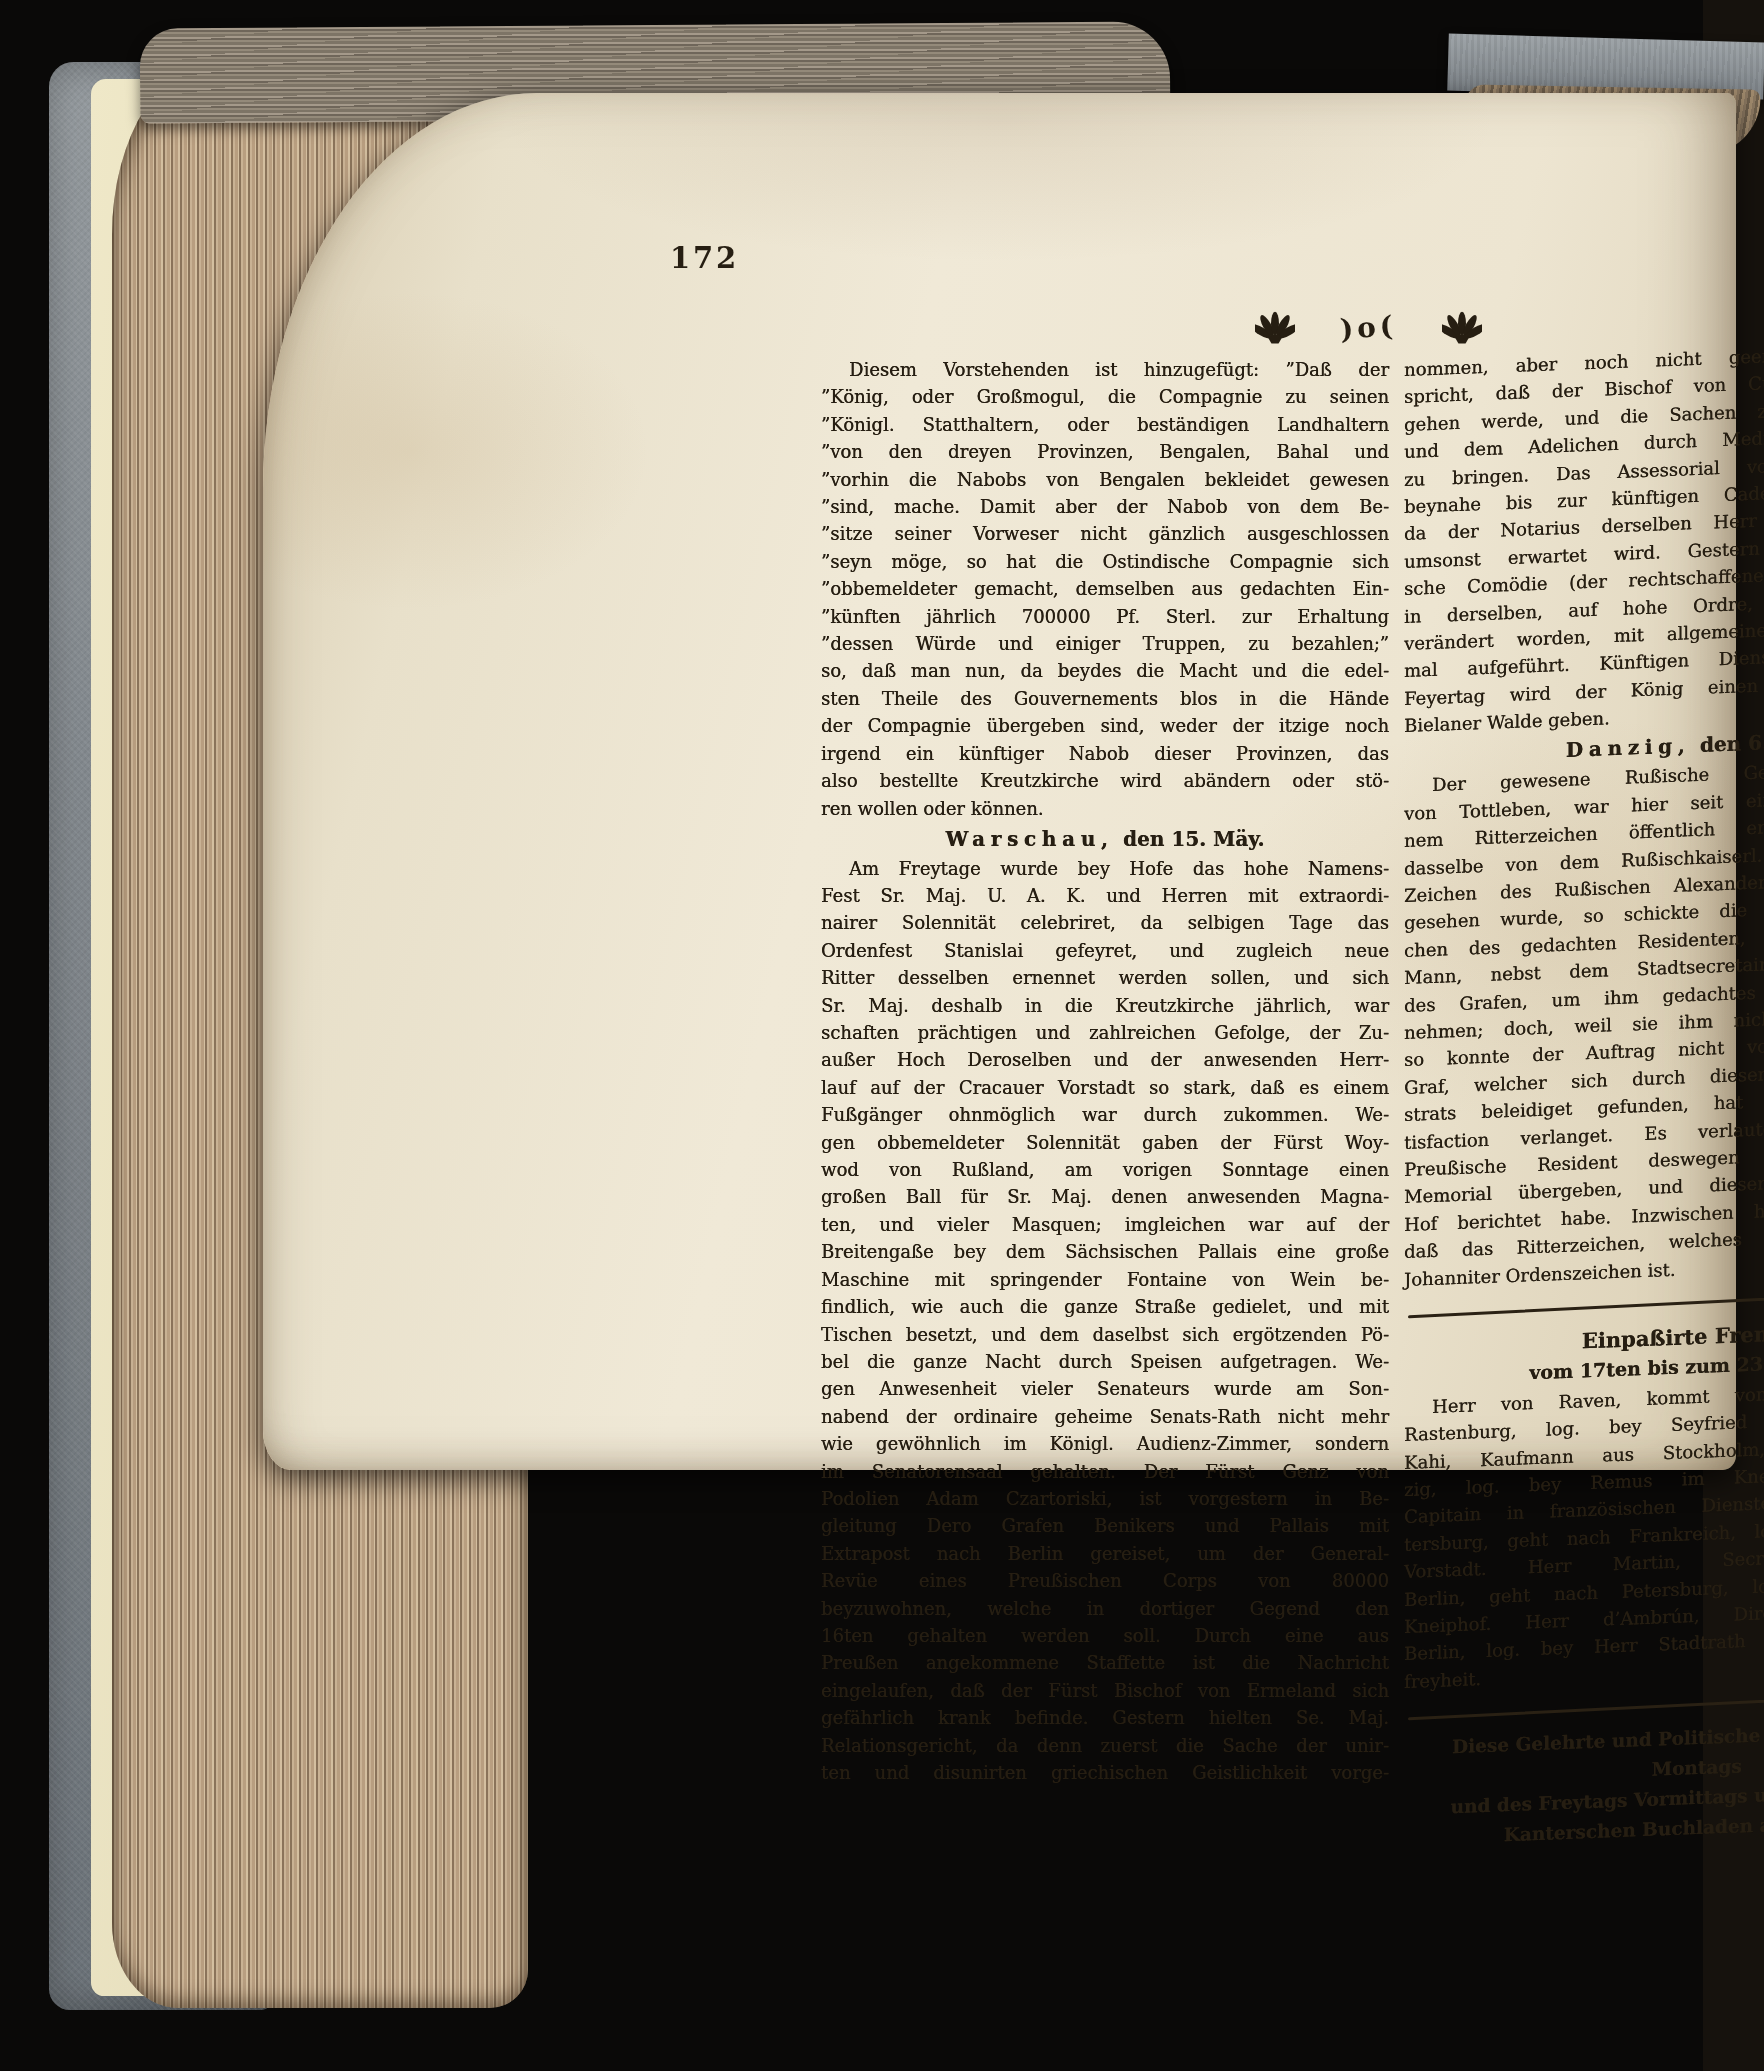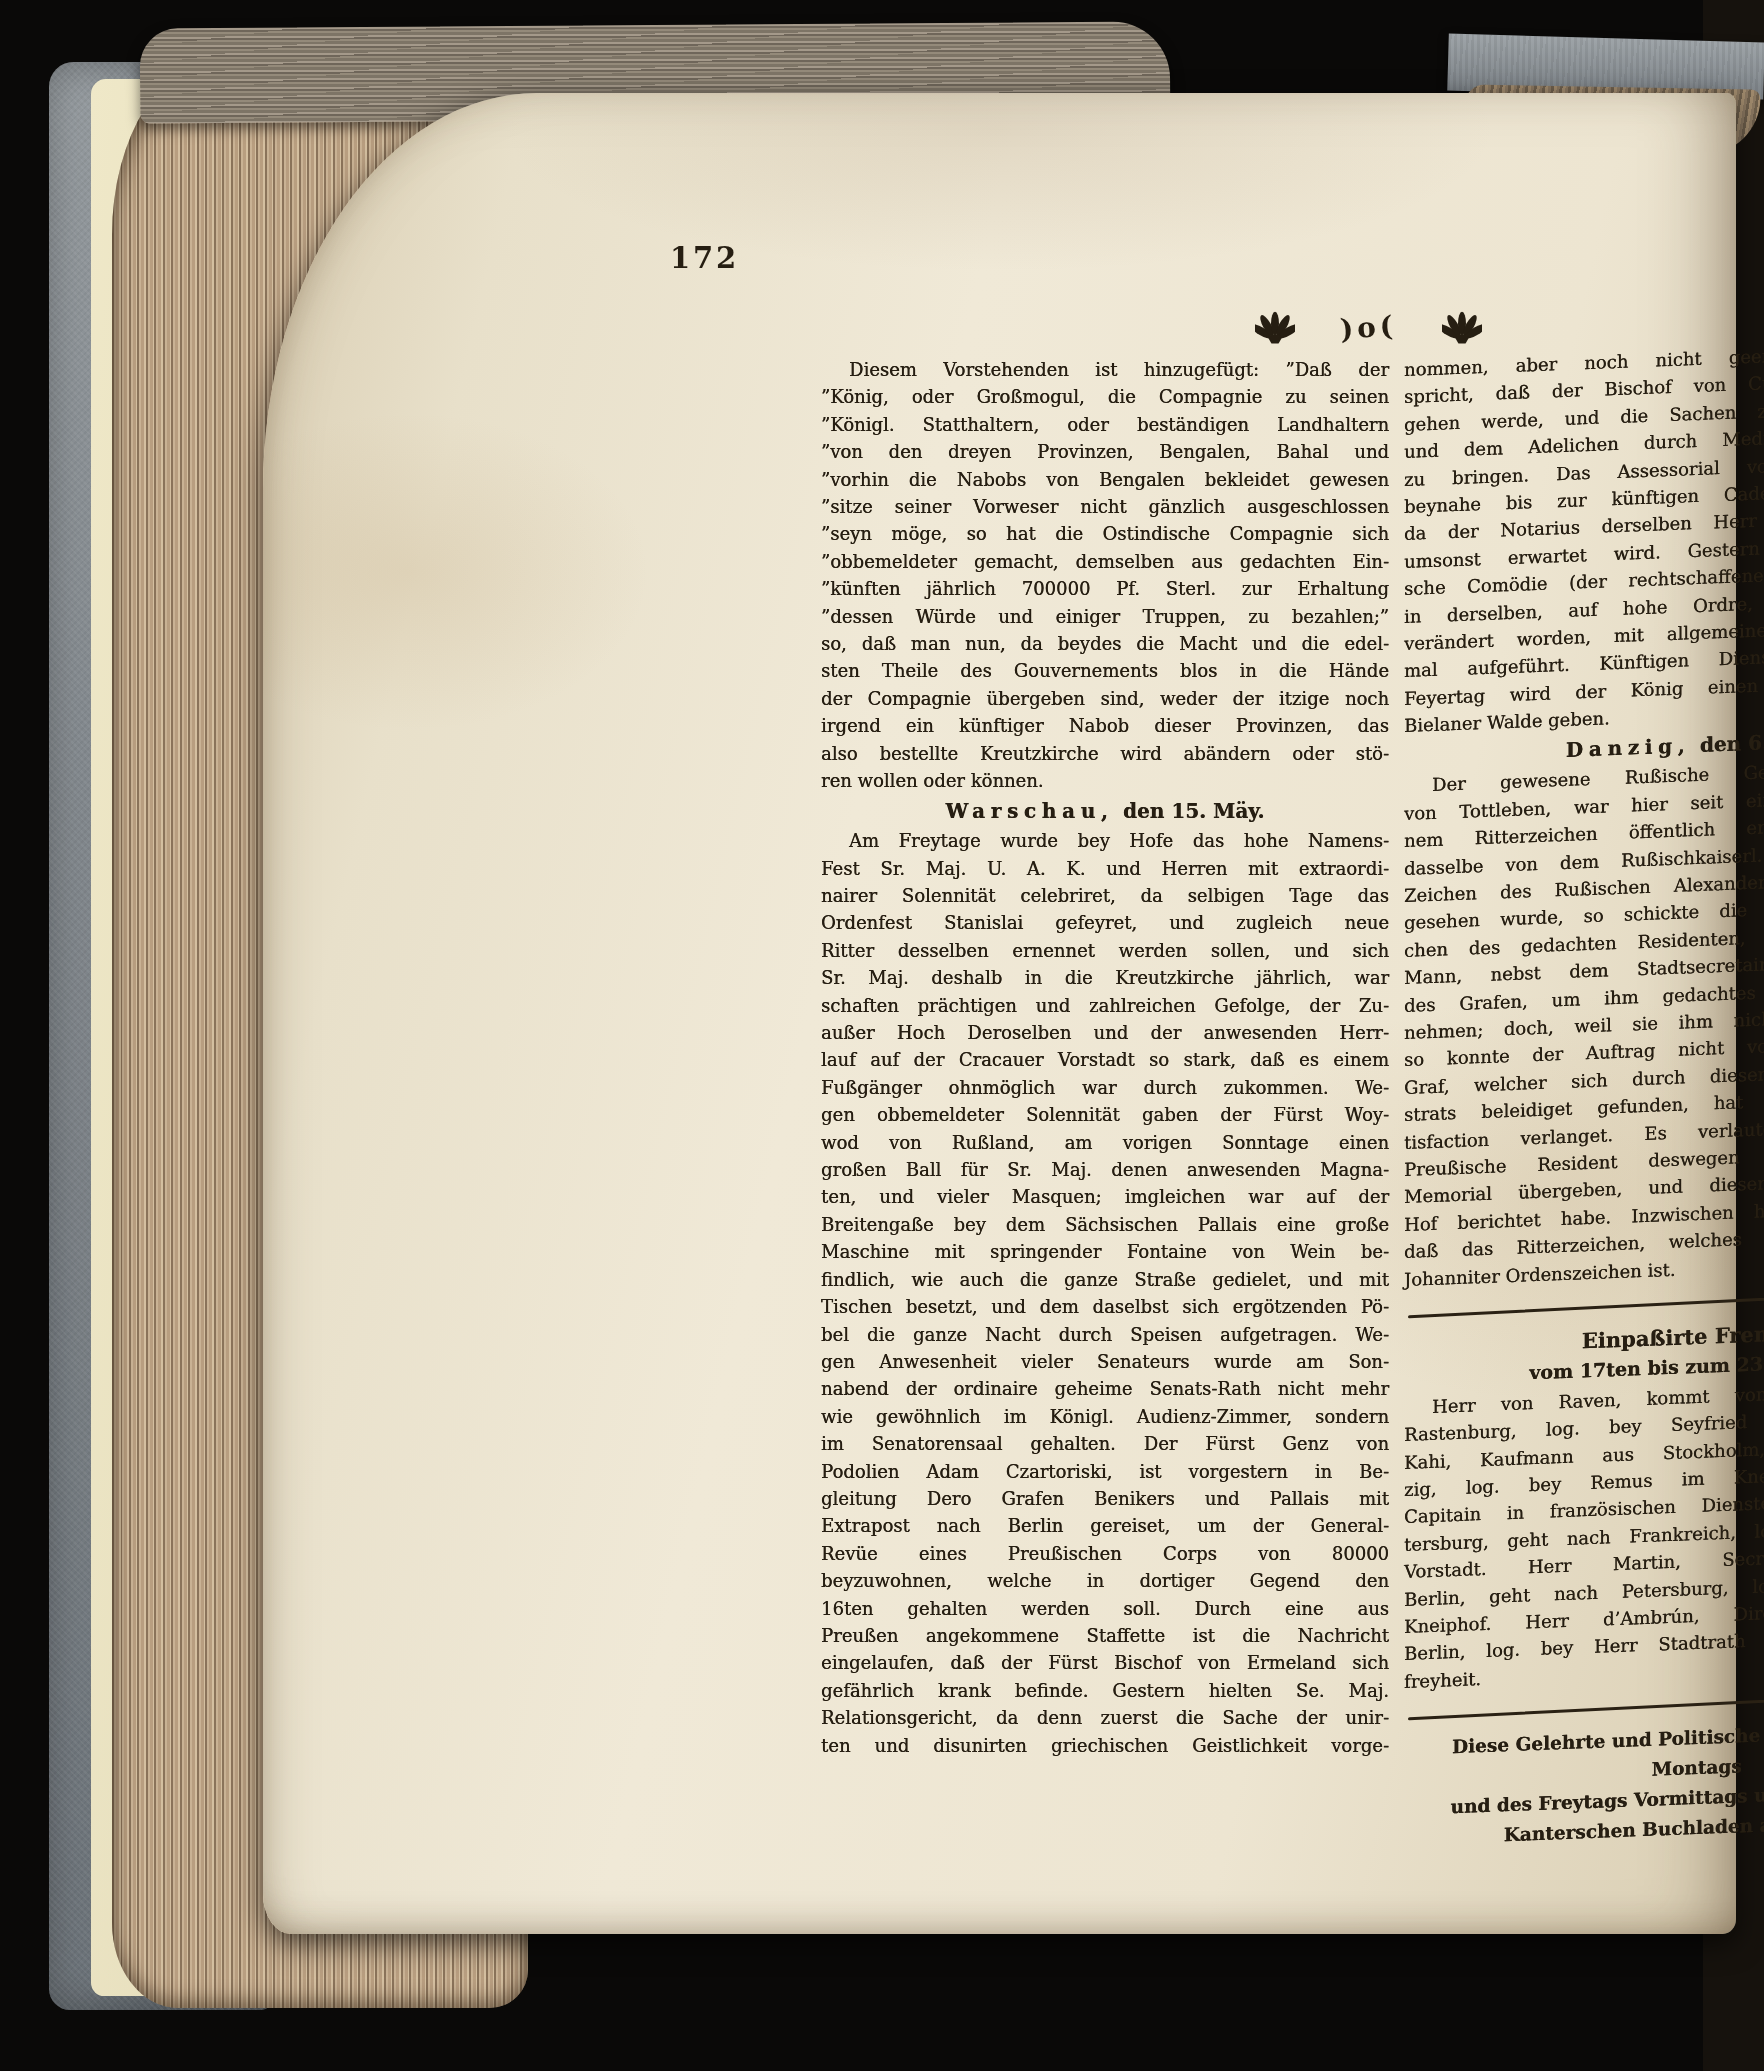--- a/index.html
+++ b/index.html
@@ -25,21 +25,21 @@
     box-shadow:0 5.7px 13.2px rgba(0,0,0,.5);}
   .right-dark{position:absolute;left:1703px;top:0;width:61px;height:2072px;background:#16120d;}
   .cover-top-right{position:absolute;left:1448px;top:38px;width:316px;height:57px;
     background:linear-gradient(180deg,#9fa5a9,#7c8287);transform:rotate(1.6deg);
     box-shadow:0 3.8px 9.5px rgba(0,0,0,.6);}
   .cover-top-right:after{content:"";position:absolute;inset:0;opacity:.4;
     background:repeating-linear-gradient(90deg,rgba(0,0,0,.18) 0 2.8px,transparent 2.8px 5.7px);}
   .leafcurl-top-right{position:absolute;left:1465px;top:87px;width:295px;height:66px;
     background:repeating-linear-gradient(98deg,#6e5f4c 0 2.8px,#a08a6d 2.8px 5.7px,#8a7760 5.7px 8.5px);
     border-radius:19px 9.5px 57px 28px;transform:rotate(1deg);}
-  .page{position:absolute;left:263px;top:93px;width:1473px;height:1841px;
+  .page{position:absolute;left:263px;top:93px;width:1473px;height:1377px;
     background:
       radial-gradient(ellipse 341px 227px at 10% 26%,rgba(180,150,105,.18),transparent 70%),
       radial-gradient(ellipse 473px 284px at 88% 60%,rgba(170,140,95,.14),transparent 72%),
       radial-gradient(ellipse 662px 189px at 50% 2%,rgba(150,125,90,.16),transparent 75%),
       linear-gradient(103deg,#d9cdb2 0%,#e8e0ca 14%,#f0e9d7 40%,#ede5d1 72%,#ddd2b8 96%);
     border-radius:274px 9.5px 13.2px 28px / 397px 11.4px 15px 40px;
     box-shadow:inset -45px 0 76px -36px rgba(70,48,24,.5),
                inset 28px 0 57px -38px rgba(90,66,36,.5),
                inset 0 -19px 38px -23px rgba(90,66,36,.35),
                0 9.5px 28px rgba(0,0,0,.6);}
@@ -106,20 +106,21 @@
         </svg>
       </div>
       <div class="columns">
         <div class="col left">
             <div class="para">
               <div class="tl indent">Diesem Vorstehenden ist hinzugefügt: ”Daß der</div>
               <div class="tl">”König, oder Großmogul, die Compagnie zu seinen</div>
               <div class="tl">”Königl. Statthaltern, oder beständigen Landhaltern</div>
               <div class="tl">”von den dreyen Provinzen, Bengalen, Bahal und</div>
               <div class="tl">”vorhin die Nabobs von Bengalen bekleidet gewesen</div>
+              <div class="tl">”sind, mache.  Damit aber der Nabob von dem Be-</div>
               <div class="tl">”sitze seiner Vorweser nicht gänzlich ausgeschlossen</div>
               <div class="tl">”seyn möge, so hat die Ostindische Compagnie sich</div>
               <div class="tl">”obbemeldeter gemacht, demselben aus gedachten Ein-</div>
               <div class="tl">”künften jährlich 700000 Pf. Sterl. zur Erhaltung</div>
               <div class="tl">”dessen Würde und einiger Truppen, zu bezahlen;”</div>
               <div class="tl">so, daß man nun, da beydes die Macht und die edel-</div>
               <div class="tl">sten Theile des Gouvernements blos in die Hände</div>
               <div class="tl">der Compagnie übergeben sind, weder der itzige noch</div>
               <div class="tl">irgend ein künftiger Nabob dieser Provinzen, das</div>
               <div class="tl">also bestellte Kreutzkirche wird abändern oder stö-</div>

